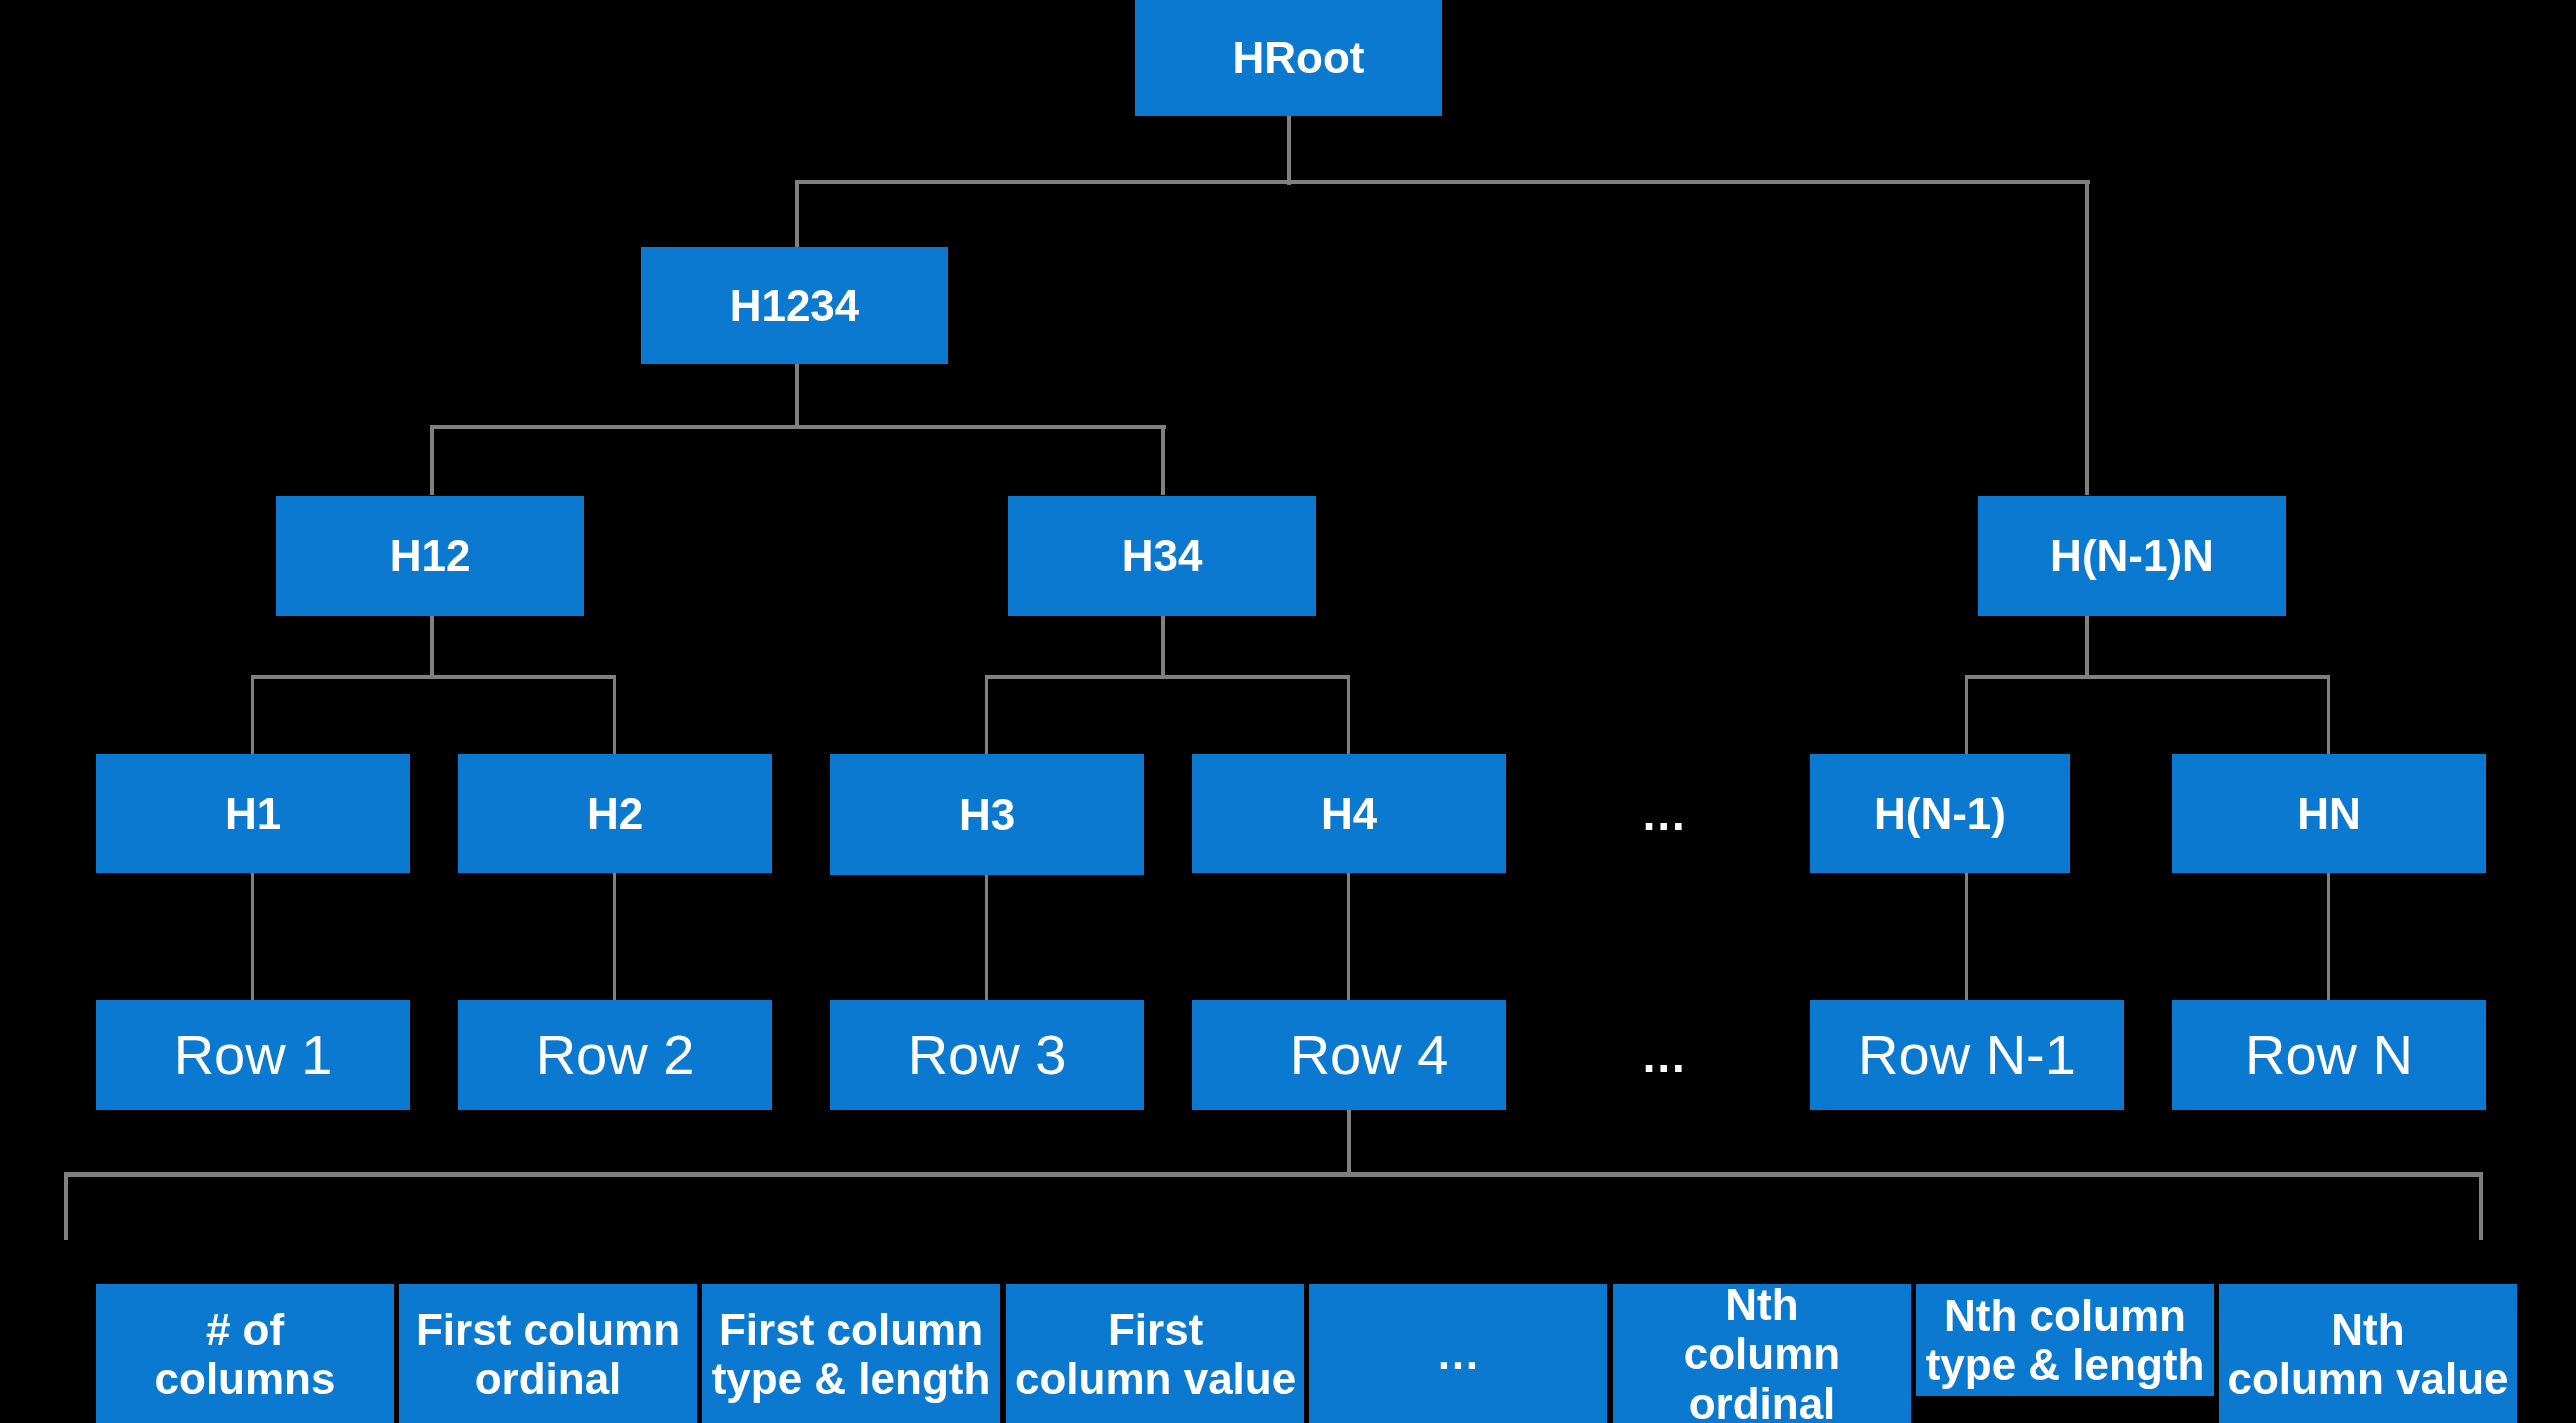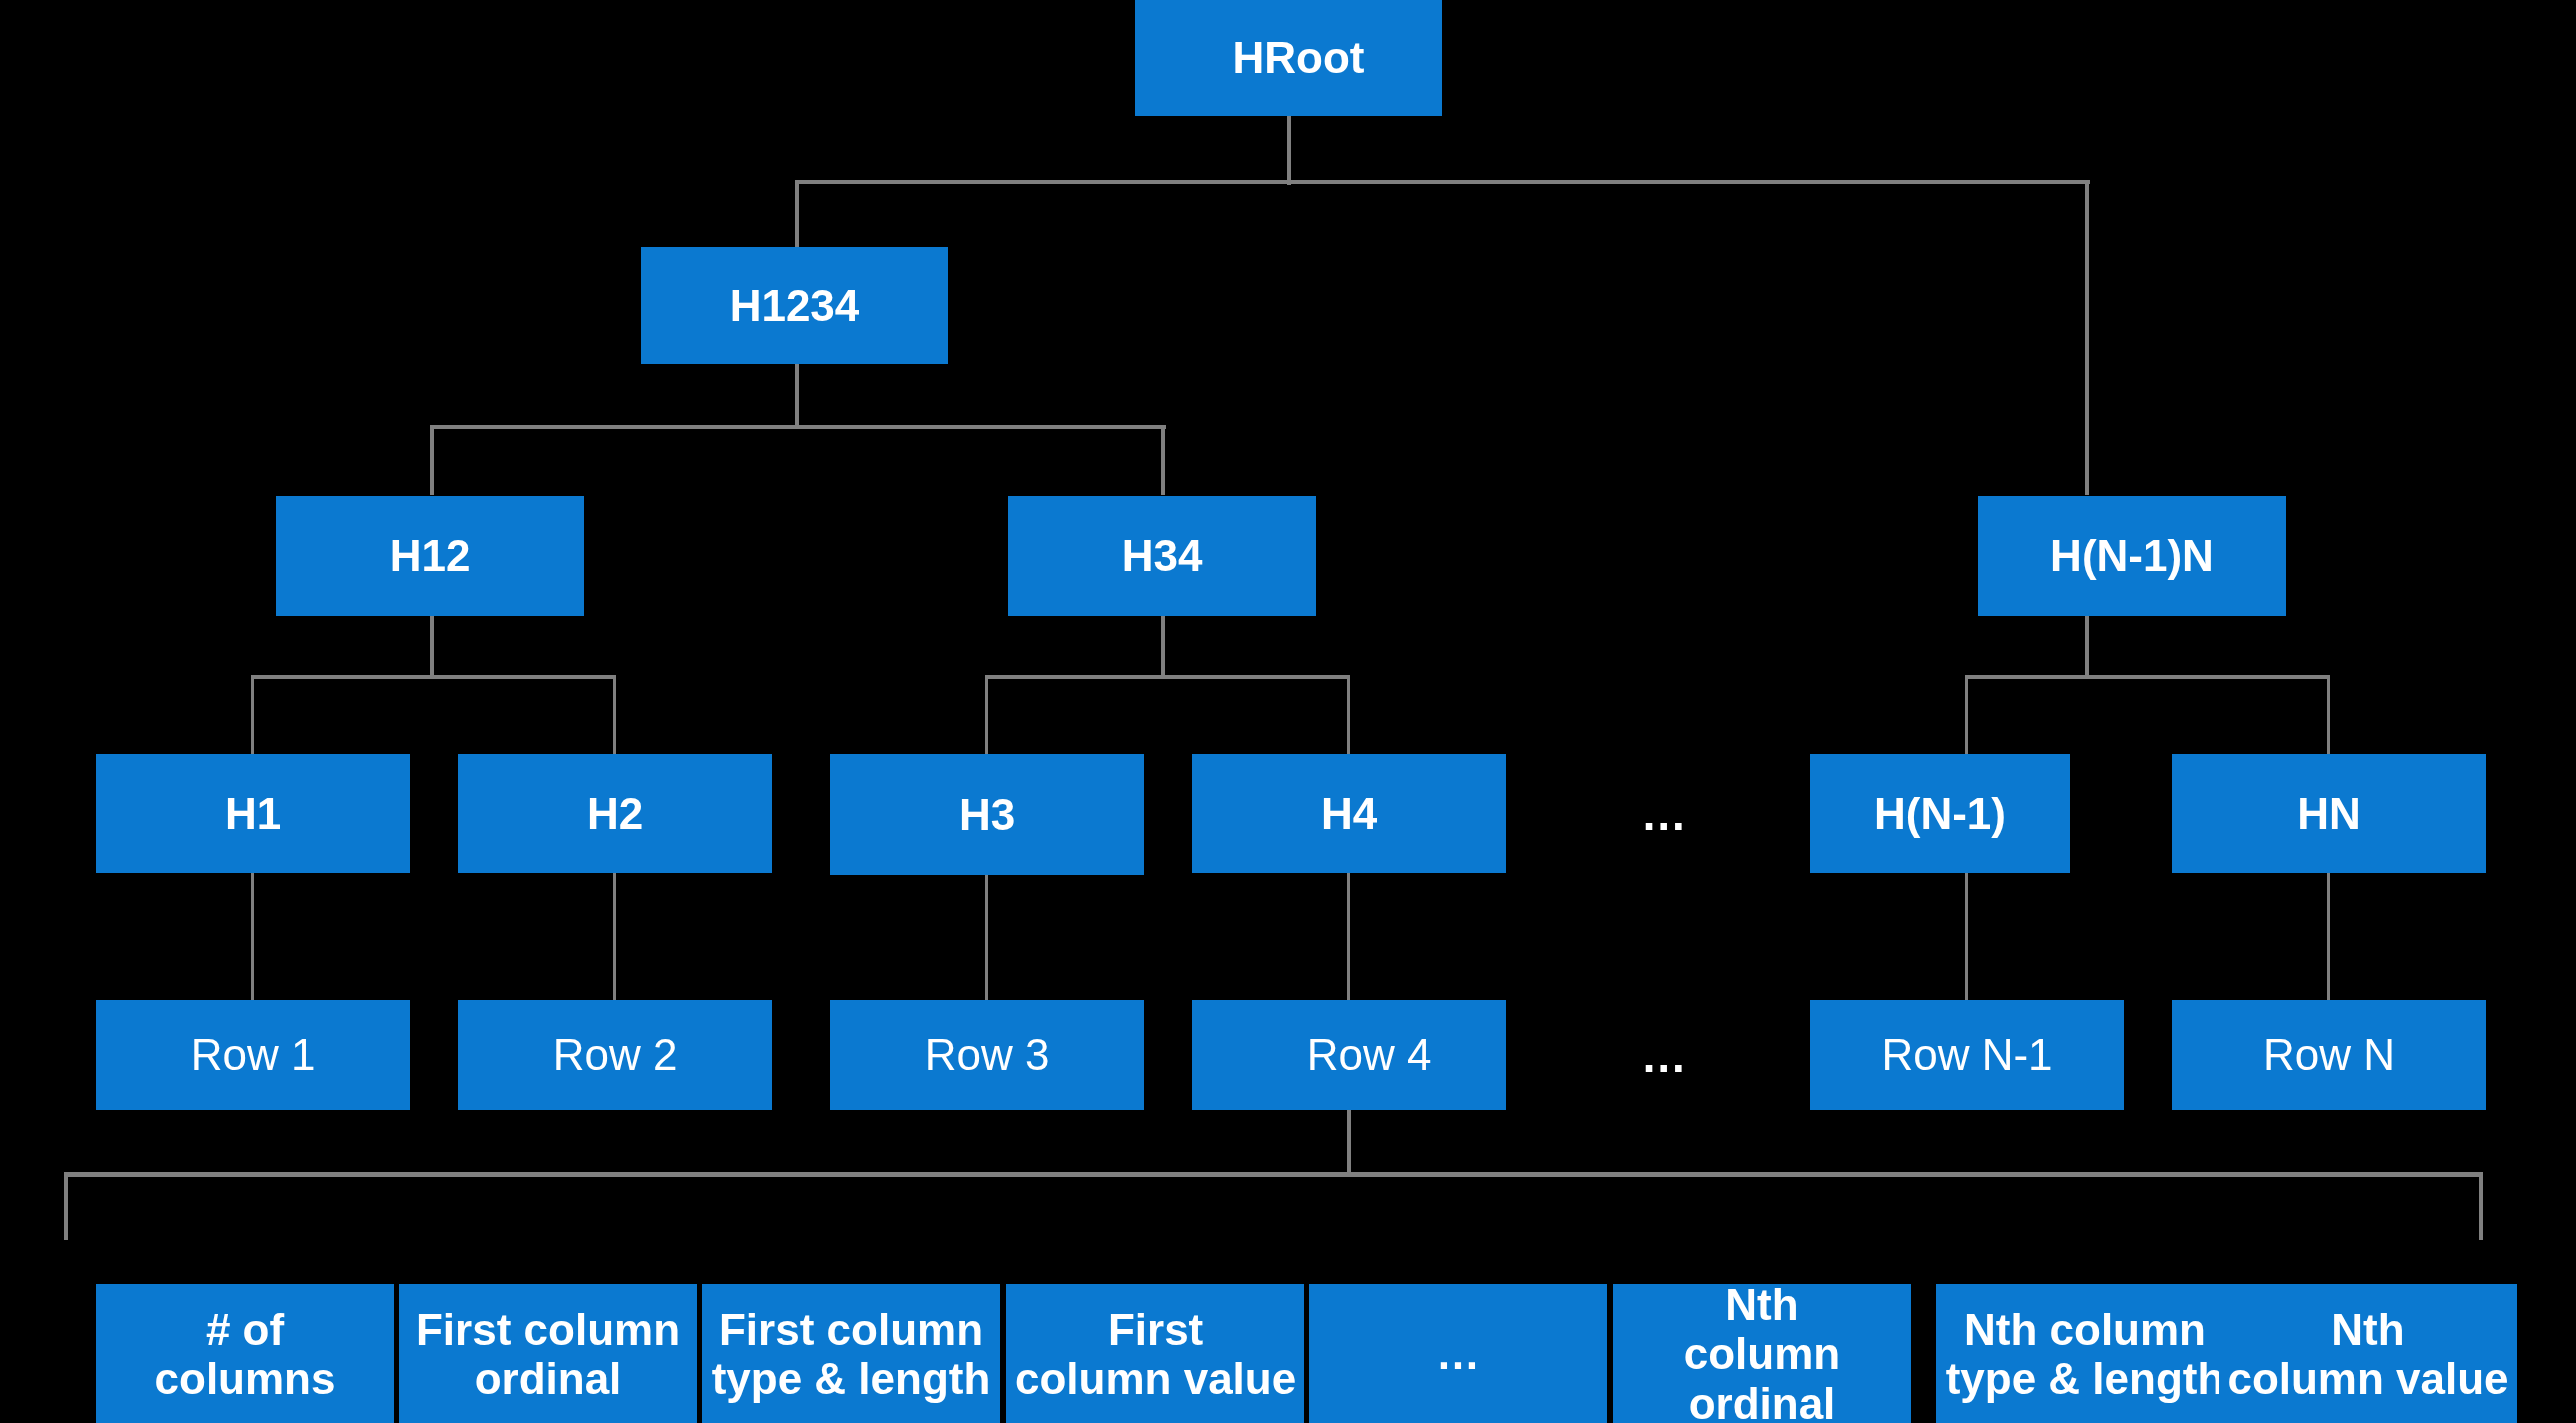--- a/index.html
+++ b/index.html
@@ -22,21 +22,21 @@
     color:#ffffff;
     display:flex;
     align-items:center;
     justify-content:center;
     text-align:center;
     line-height:1.12;
     box-sizing:border-box;
   }
   .node.lvl-root{ font-size:44px; font-weight:600; }
   .node.lvl-h{    font-size:44px; font-weight:600; }
-  .node.lvl-row{  font-size:44px; font-weight:500; }
+  .node.lvl-row{  font-size:56px; font-weight:500; }
   .node.col{
     font-size:44px;
     font-weight:700;
     padding:0 6.8px;
   }
   .node.col .l2{display:block;}
   
   .ellipsis{
     position:absolute;
     color:#ffffff;
@@ -198,21 +198,21 @@
     </span>
   </div>
 
   <div class="node col" style="left:1613px; top:1284px; width:298px; height:140px;">
     <span>
       <span>Nth</span>
       <span class="l2">column ordinal</span>
     </span>
   </div>
 
-  <div class="node col" style="left:1916px; top:1284px; width:298px; height:140px;margin-left:20px;">
+  <div class="node col" style="left:1916px; top:1284px; width:298px; height:112px;">
     <span>
       <span>Nth column</span>
       <span class="l2">type &amp; length</span>
     </span>
   </div>
 
   <div class="node col" style="left:2219px; top:1284px; width:298px; height:140px;">
     <span>
       <span>Nth</span>
       <span class="l2">column value</span>

